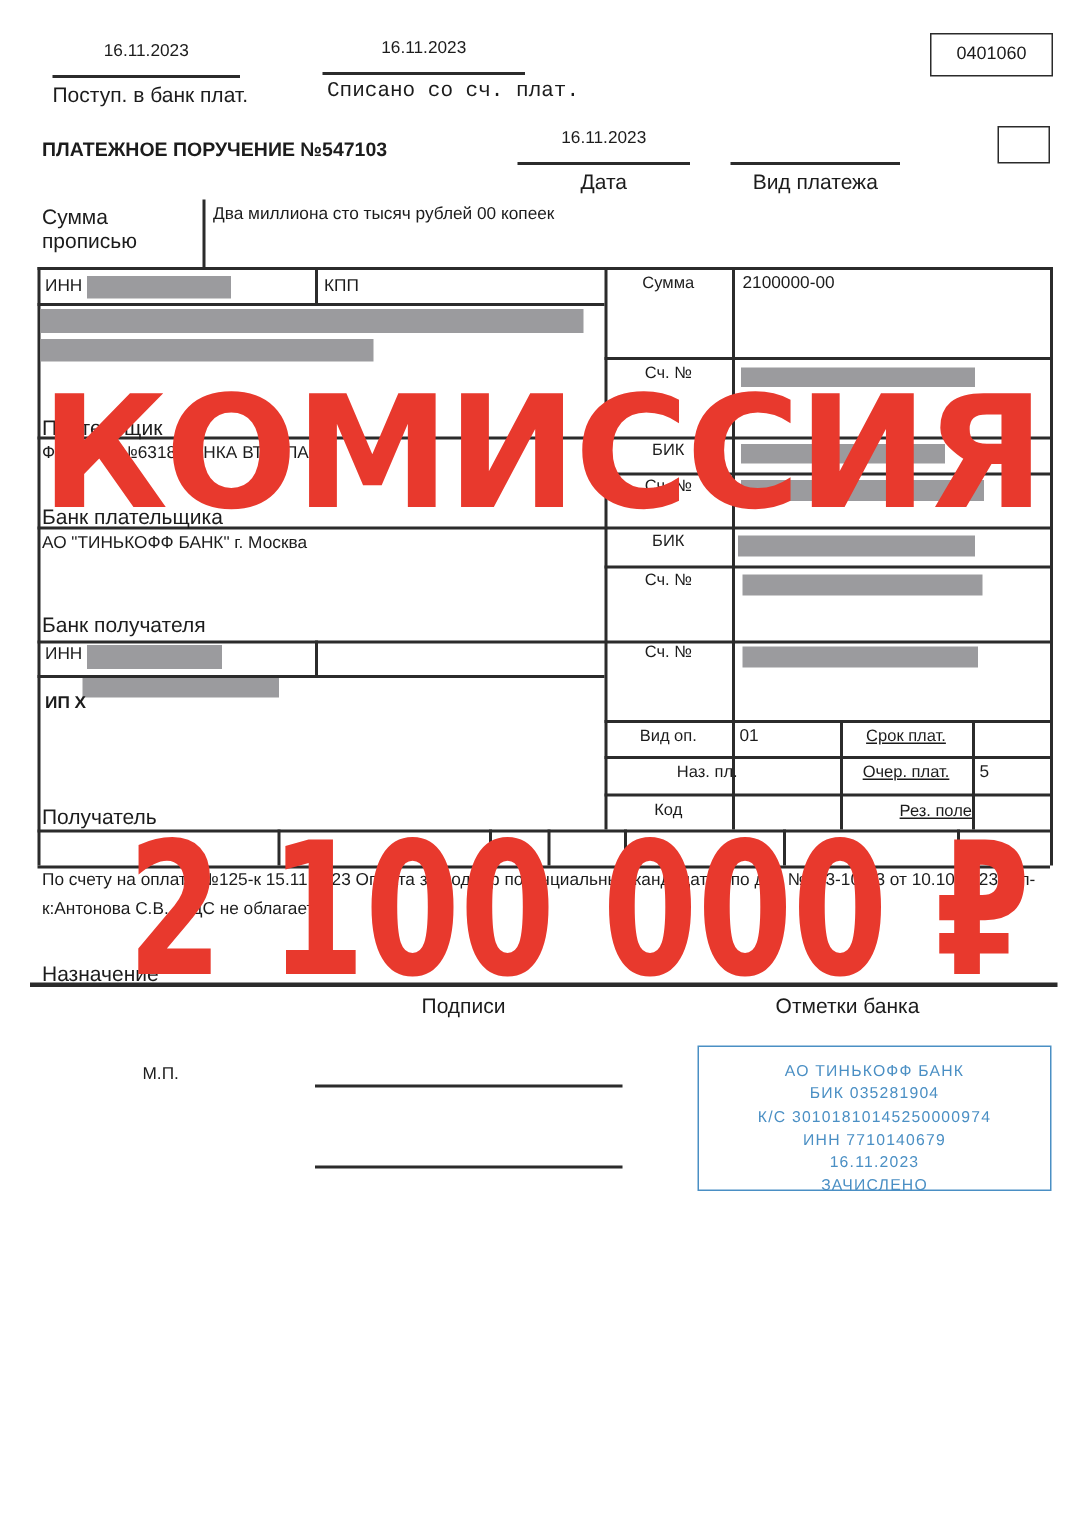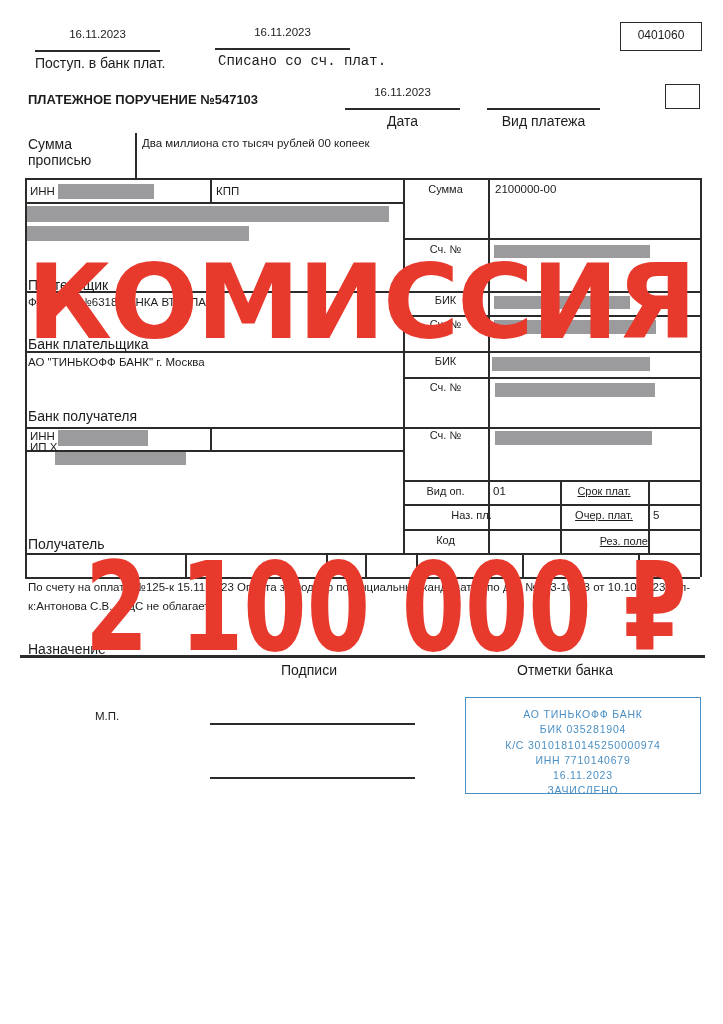--- a/index.html
+++ b/index.html
@@ -100,21 +100,21 @@
 <div class="bar" style="left:55px;top:452px;width:131px;height:13px;"></div>
 
 <div class="t" style="left:30px;top:185px;">ИНН</div>
 <div class="t" style="left:216px;top:185px;">КПП</div>
 <div class="t lbl" style="left:28px;top:277px;">Плательщик</div>
 <div class="t" style="left:28px;top:296px;">ФИЛИАЛ №6318 БАНКА ВТБ (ПАО</div>
 <div class="t lbl" style="left:28px;top:336px;">Банк плательщика</div>
 <div class="t" style="left:28px;top:356px;">АО "ТИНЬКОФФ БАНК" г. Москва</div>
 <div class="t lbl" style="left:28px;top:408px;">Банк получателя</div>
 <div class="t" style="left:30px;top:430px;">ИНН</div>
-<div class="t" style="left:30px;top:441px;">ИП Х</div>
+<div class="t" style="left:30px;top:463px;font-weight:bold;">ИП Х</div>
 <div class="t lbl" style="left:28px;top:536px;text-align:right;">Получатель</div>
 
 <div class="celllab" style="top:183px;">Сумма</div>
 <div class="t" style="left:495px;top:183px;">2100000-00</div>
 <div class="celllab" style="top:243px;">Сч. №</div>
 <div class="celllab" style="top:294px;">БИК</div>
 <div class="celllab" style="top:318px;">Сч. №</div>
 <div class="celllab" style="top:355px;">БИК</div>
 <div class="celllab" style="top:381px;">Сч. №</div>
 <div class="celllab" style="top:429px;">Сч. №</div>

